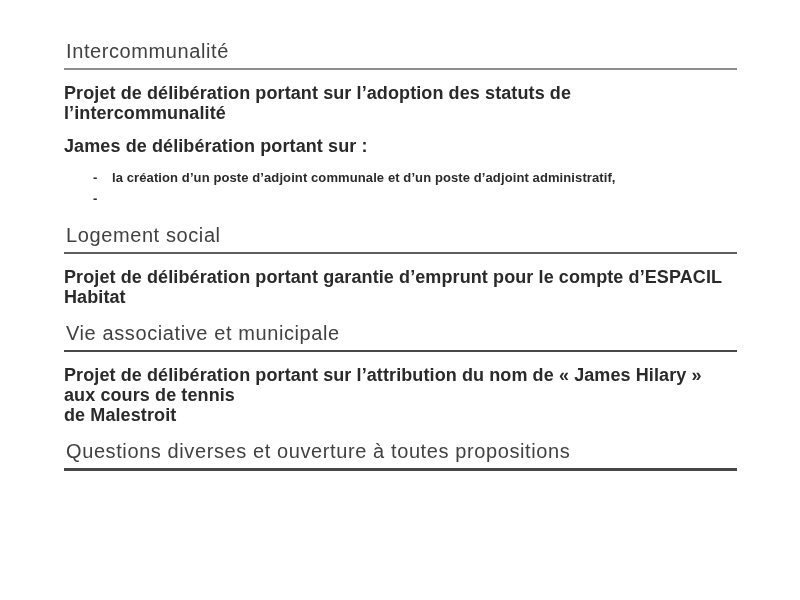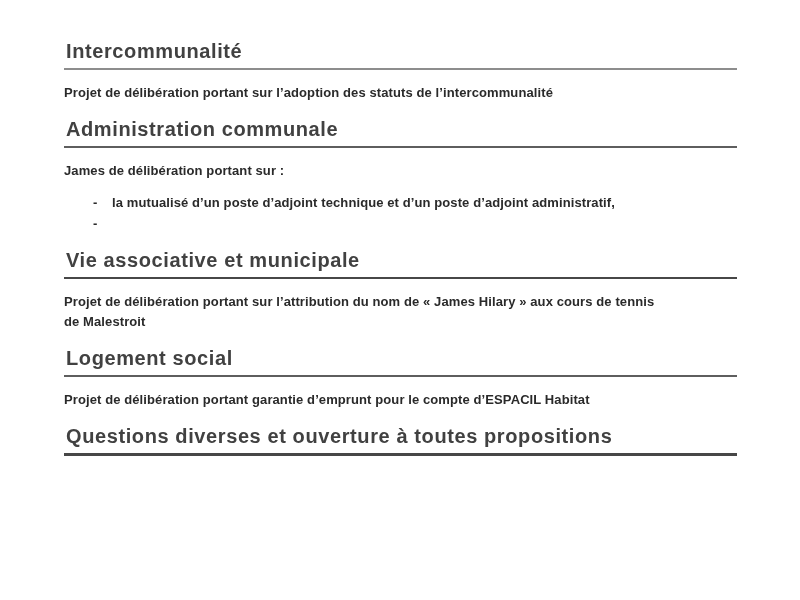--- a/index.html
+++ b/index.html
@@ -7,36 +7,36 @@
     width: 800px; height: 600px;
     background: var(--background, #ffffff);
     font-family: "Liberation Sans", sans-serif;
     overflow: hidden;
   }
   .page { padding: 40px 63px 0 64px; }
   section { margin: 0; }
 
   .heading {
     font-size: 20px;
-    font-weight: 700;
+    font-weight: 400;
     color: var(--heading-text, #414141);
     letter-spacing: 0.6px;
     line-height: 23px;
     margin: 15px 0 0 0;
     padding: 0 0 5px 2px;
     border-bottom: 2px solid var(--rule-mid, #5e5e5e);
   }
   .heading.first { margin-top: 0; }
   .rule-light { border-bottom-color: var(--rule-light, #8d8d8d); }
   .rule-mid   { border-bottom-color: var(--rule-mid, #5e5e5e); }
   .rule-dark  { border-bottom-color: var(--rule-dark, #474747); }
   .rule-thick { border-bottom-width: 3px; }
 
   .body {
-    font-size: 13px;
+    font-size: 18px;
     font-weight: 700;
     color: var(--body-text, #2a2a2a);
     letter-spacing: 0.1px;
     line-height: 20px;
     margin: 13px 0 0 0;
     white-space: pre-line;
   }
 
   .dash-list {
     list-style: none;
@@ -58,41 +58,40 @@
 <body>
 
 <div class="page">
 
   <section>
     <h2 class="heading first rule-light">Intercommunalité</h2>
     <p class="body">Projet de délibération portant sur l’adoption des statuts de l’intercommunalité</p>
   </section>
 
   <section>
-    <h2 class="heading rule-mid">Administration communale</h2>
     <p class="body">James de délibération portant sur :</p>
     <ul class="dash-list">
       <li>
         <span class="dash">-</span>
-        <span class="li-text">la mutualisé d’un poste d’adjoint technique et d’un poste d’adjoint administratif,</span>
+        <span class="li-text">la création d’un poste d’adjoint communale et d’un poste d’adjoint administratif,</span>
       </li>
       <li>
         <span class="dash">-</span>
       </li>
     </ul>
+  </section>
+
+  <section>
+    <h2 class="heading rule-mid">Logement social</h2>
+    <p class="body">Projet de délibération portant garantie d’emprunt pour le compte d’ESPACIL Habitat</p>
   </section>
 
   <section>
     <h2 class="heading rule-dark">Vie associative et municipale</h2>
     <p class="body">Projet de délibération portant sur l’attribution du nom de « James Hilary » aux cours de tennis
 de Malestroit</p>
   </section>
 
   <section>
-    <h2 class="heading rule-mid">Logement social</h2>
-    <p class="body">Projet de délibération portant garantie d’emprunt pour le compte d’ESPACIL Habitat</p>
-  </section>
-
-  <section>
     <h2 class="heading rule-dark rule-thick">Questions diverses et ouverture à toutes propositions</h2>
   </section>
 
 </div>
 
 </body></html>

